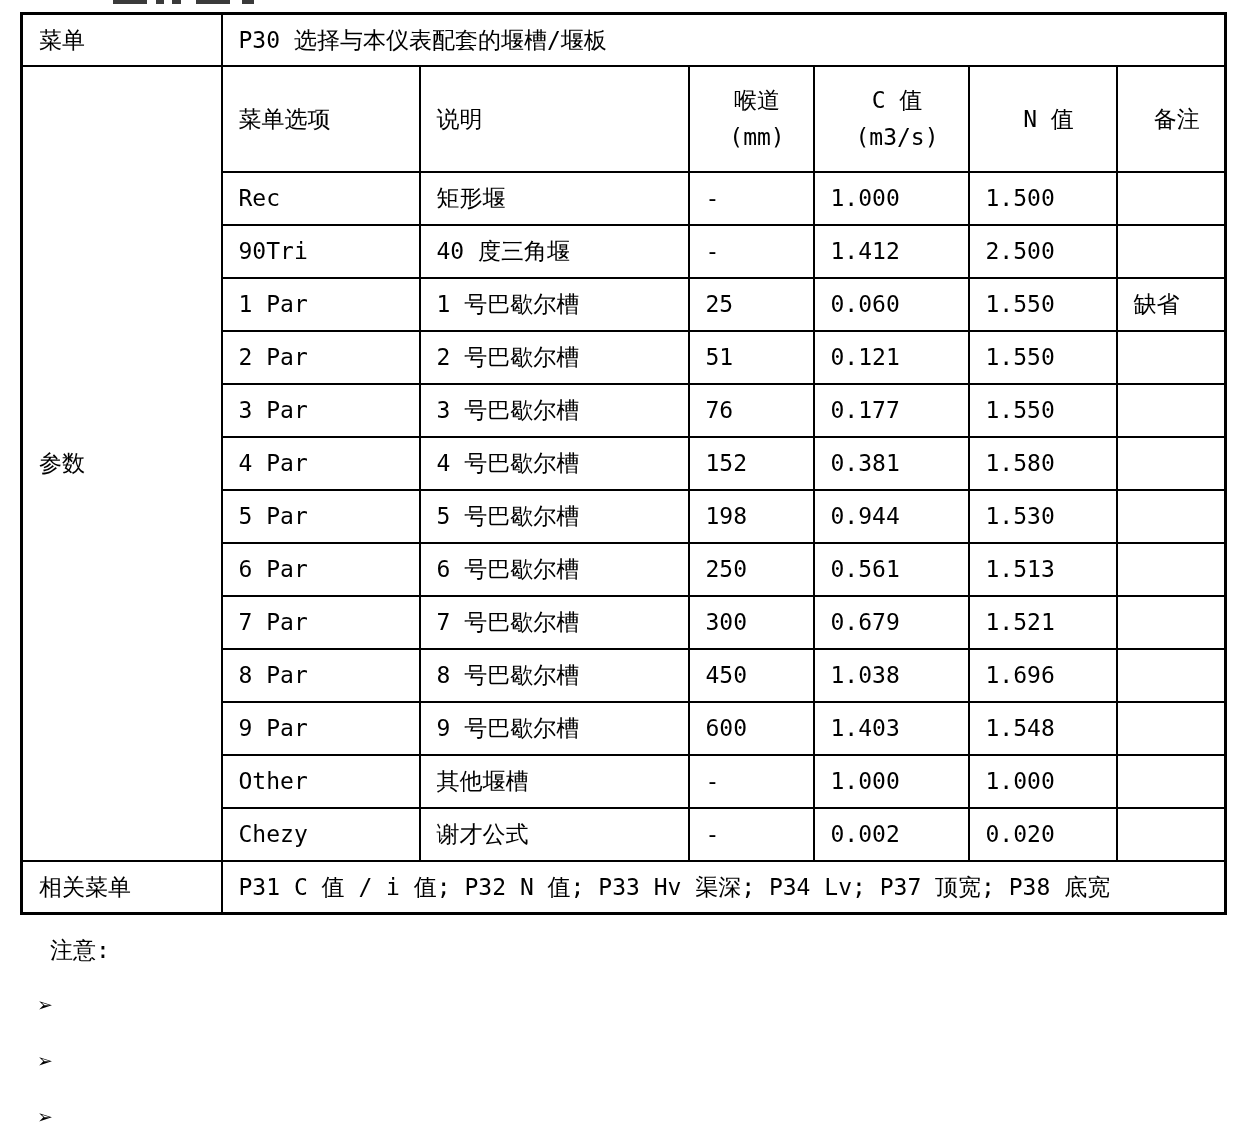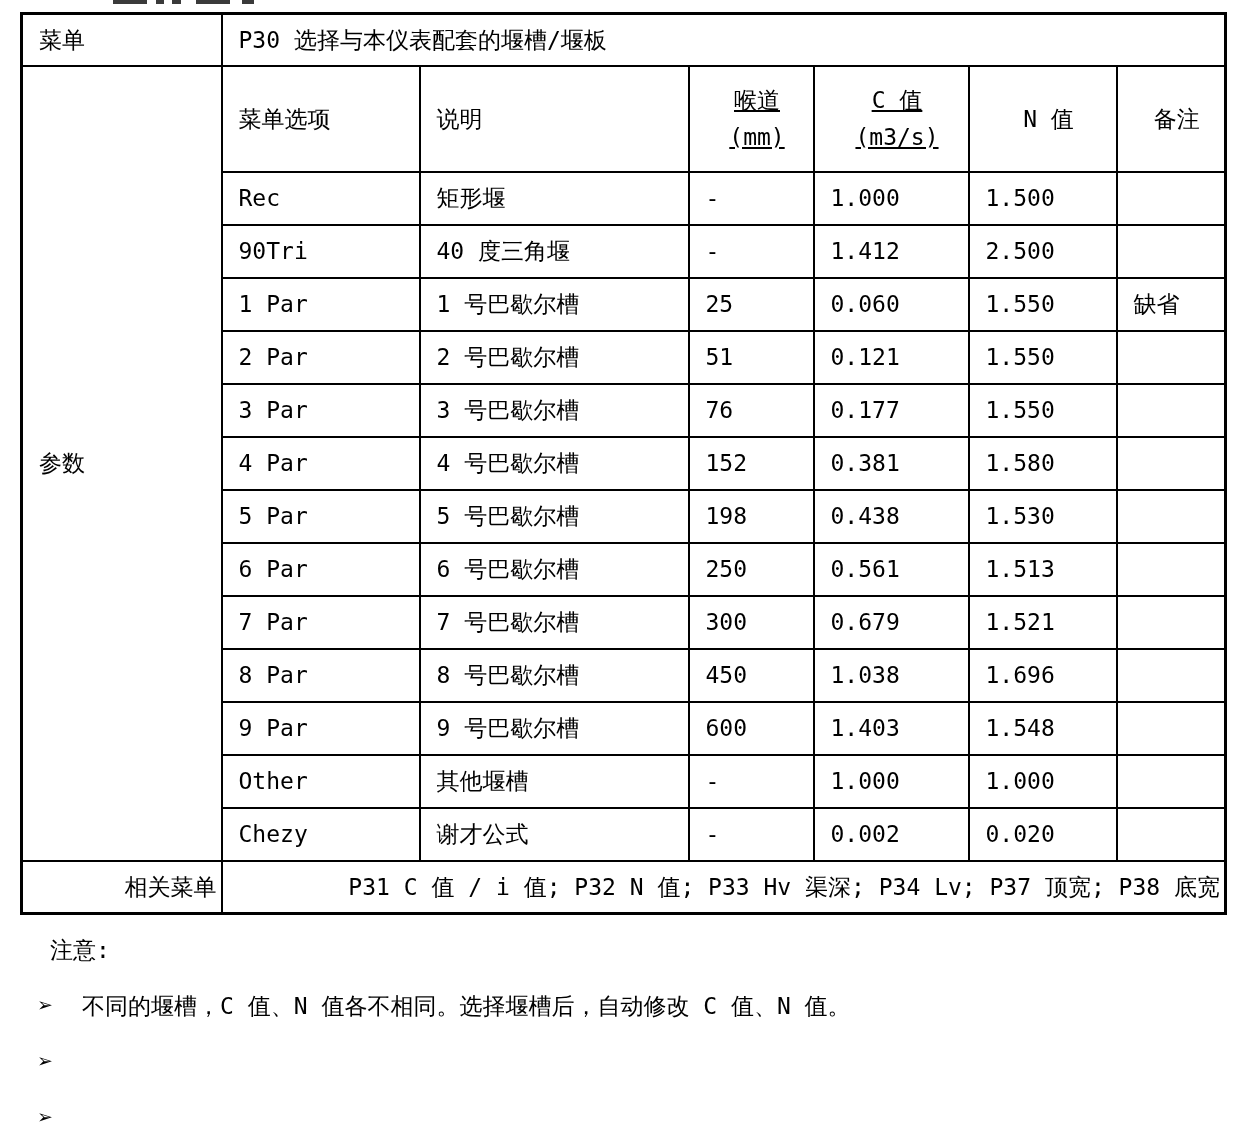--- a/index.html
+++ b/index.html
@@ -25,24 +25,24 @@
   table.p30 td {
     border:2px solid #000;
     font-size:23px; line-height:1.25;
     padding:0 4px 0 16px;
     vertical-align:middle;
     overflow:hidden; white-space:nowrap;
   }
   tr.row-menu td { height:50px; }
   tr.row-head td { height:104px; }
   tr.row-data td { height:51px; }
-  tr.row-rel  td { height:50px;text-align:right; }
+  tr.row-rel  td { height:50px; }
   td.center { text-align:center; padding:0 2px; }
   td.param-cell { vertical-align:middle; }
-  .h2line div { line-height:1.6;text-decoration:underline; }
+  .h2line div { line-height:1.6; }
 
   .notes { margin:20px 0 16px 38px; font-size:23px; }
   .notes-title { margin-left:12px; line-height:30px; }
   .bullet { display:flex; align-items:flex-start; margin-top:26px; }
   .bullet-arrow { width:44px; flex:0 0 44px; font-size:25px; line-height:30px; }
   .bullet-text { line-height:30px; white-space:nowrap; }
 </style>
 </head>
 <body>
 
@@ -128,21 +128,21 @@
       <td>4 号巴歇尔槽</td>
       <td>152</td>
       <td>0.381</td>
       <td>1.580</td>
       <td></td>
     </tr>
     <tr class="row-data">
       <td>5 Par</td>
       <td>5 号巴歇尔槽</td>
       <td>198</td>
-      <td>0.438</td>
+      <td>0.944</td>
       <td>1.530</td>
       <td></td>
     </tr>
     <tr class="row-data">
       <td>6 Par</td>
       <td>6 号巴歇尔槽</td>
       <td>250</td>
       <td>0.561</td>
       <td>1.513</td>
       <td></td>
@@ -192,21 +192,20 @@
       <td>相关菜单</td>
       <td colspan="6">P31 C 值 / i 值; P32 N 值; P33 Hv 渠深; P34 Lv; P37 顶宽; P38 底宽</td>
     </tr>
   </tbody>
 </table>
 
 <div class="notes">
   <div class="notes-title">注意:</div>
   <div class="bullet">
     <span class="bullet-arrow">➢</span>
-    <span class="bullet-text">不同的堰槽，C 值、N 值各不相同。选择堰槽后，自动修改 C 值、N 值。</span>
   </div>
   <div class="bullet">
     <span class="bullet-arrow">➢</span>
   </div>
   <div class="bullet">
     <span class="bullet-arrow">➢</span>
   </div>
 </div>
 
 </body></html>

